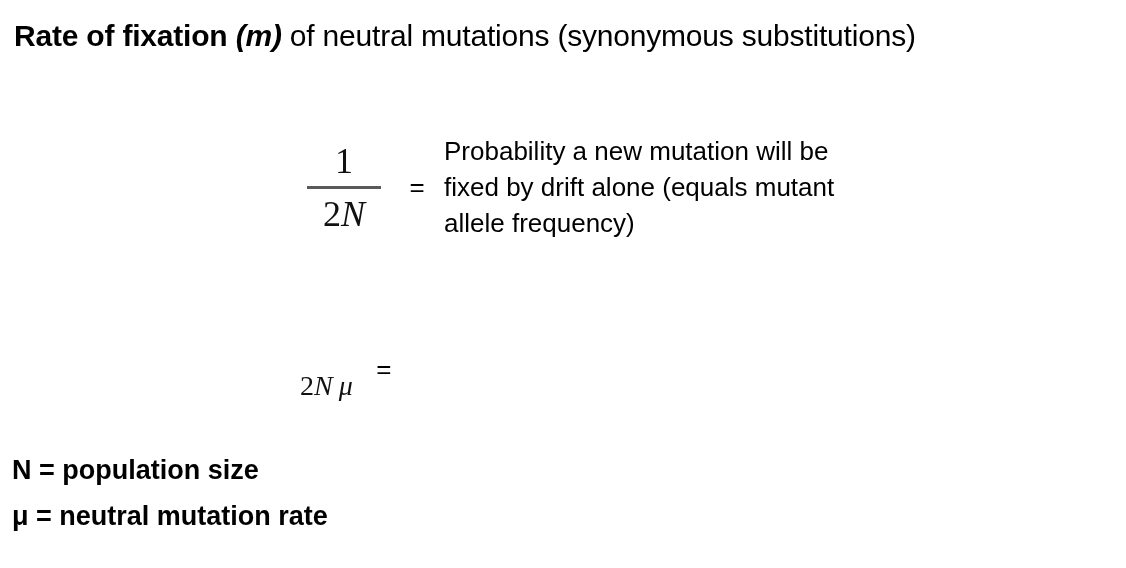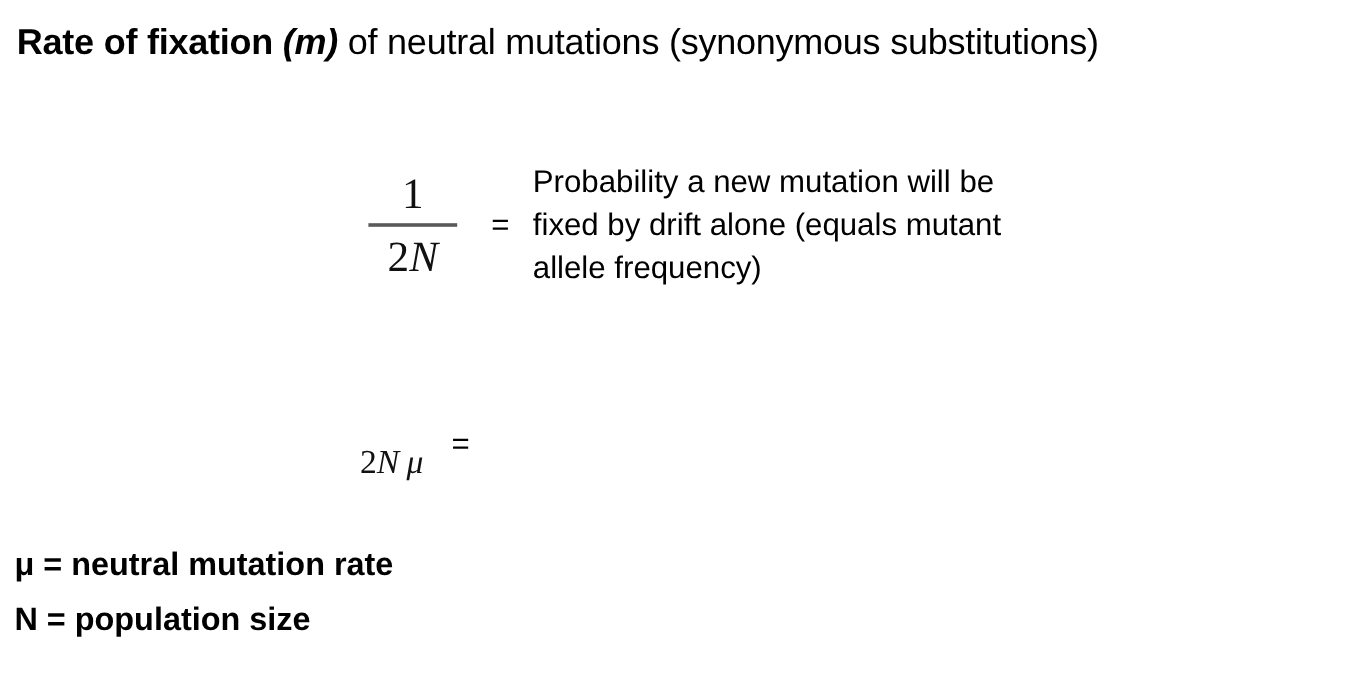--- a/index.html
+++ b/index.html
@@ -157,17 +157,17 @@
 fixed by drift alone (equals mutant
 allele frequency)</div>
   </div>
 
   <div class="eq-row" id="eq-row-2">
     <div class="math inline-expr"><span>2</span><span class="var-italic">N</span><span class="mu">μ</span></div>
     <div class="eq-sign">=</div>
   </div>
 
   <div class="legend">
+    <div class="legend-line">N = population size</div>
     <div class="legend-line">μ = neutral mutation rate</div>
-    <div class="legend-line">N = population size</div>
   </div>
 
 </div>
 
 </body></html>

